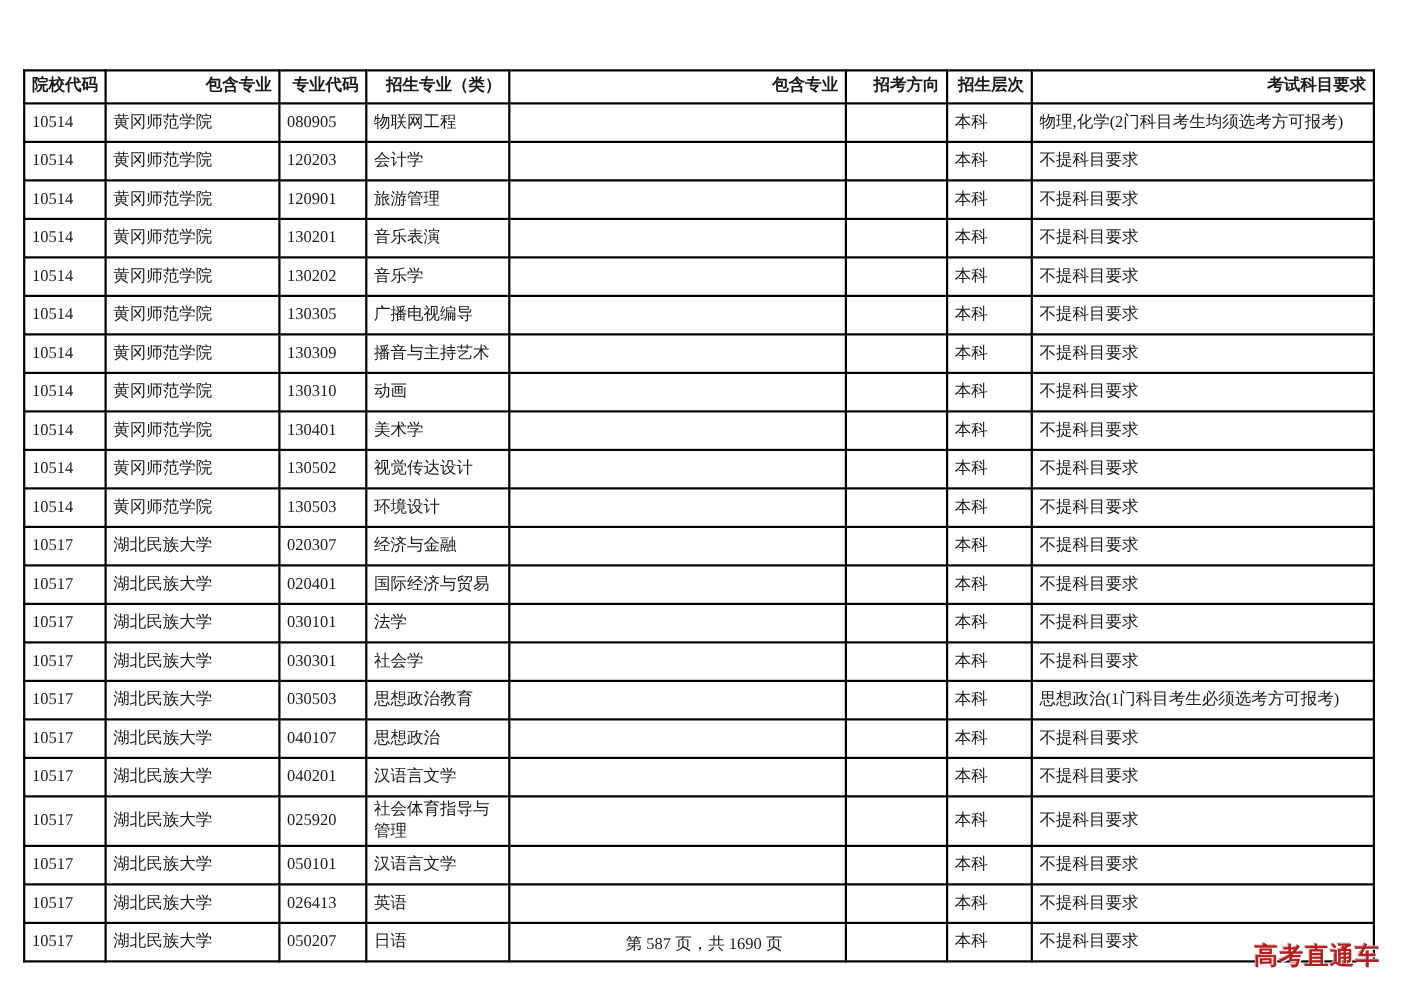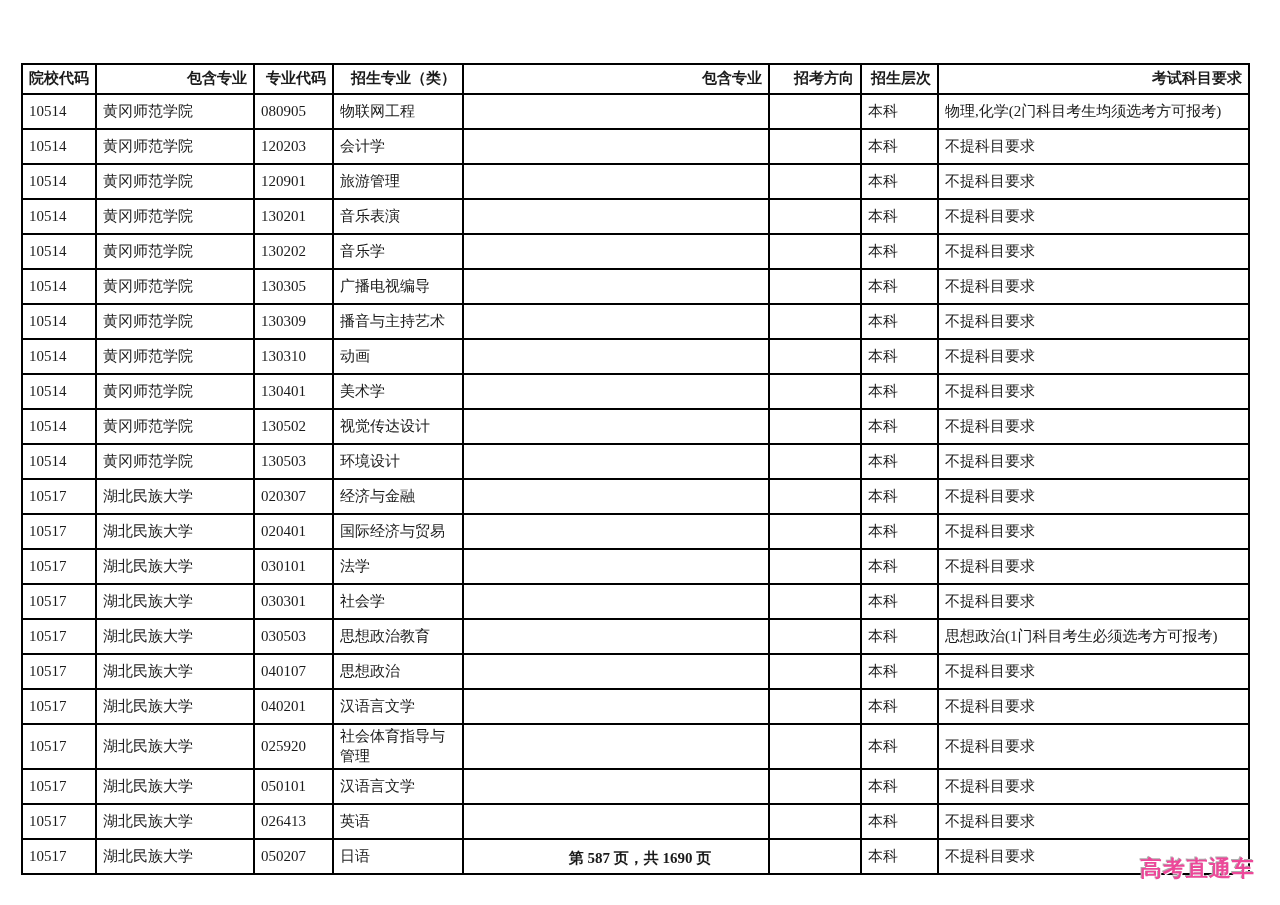--- a/index.html
+++ b/index.html
@@ -43,29 +43,28 @@
   table.adm td.c0 { text-align: left; }
   table.adm td.c7 { white-space: nowrap; margin-left: 28px; }
   .footer-pagination {
     position: absolute;
     top: 849px;
     left: 0;
     width: 100%;
     text-align: center;
     font-size: 15px;
     color: #1a1a1a;
-    font-weight: bold;
   }
   .footer-watermark {
     position: absolute;
     top: 854px;
     right: 25px;
     font-size: 22px;
     font-weight: bold;
-    color: #ec4899;
+    color: #b91c1c;
     text-shadow: 1px 1px 0 #ffffff, -1px -1px 0 #adadad;
     letter-spacing: 1px;
   }
 </style>
 </head>
 <body>
 
 <table class="adm">
   <colgroup>
     <col style="width:73px">

